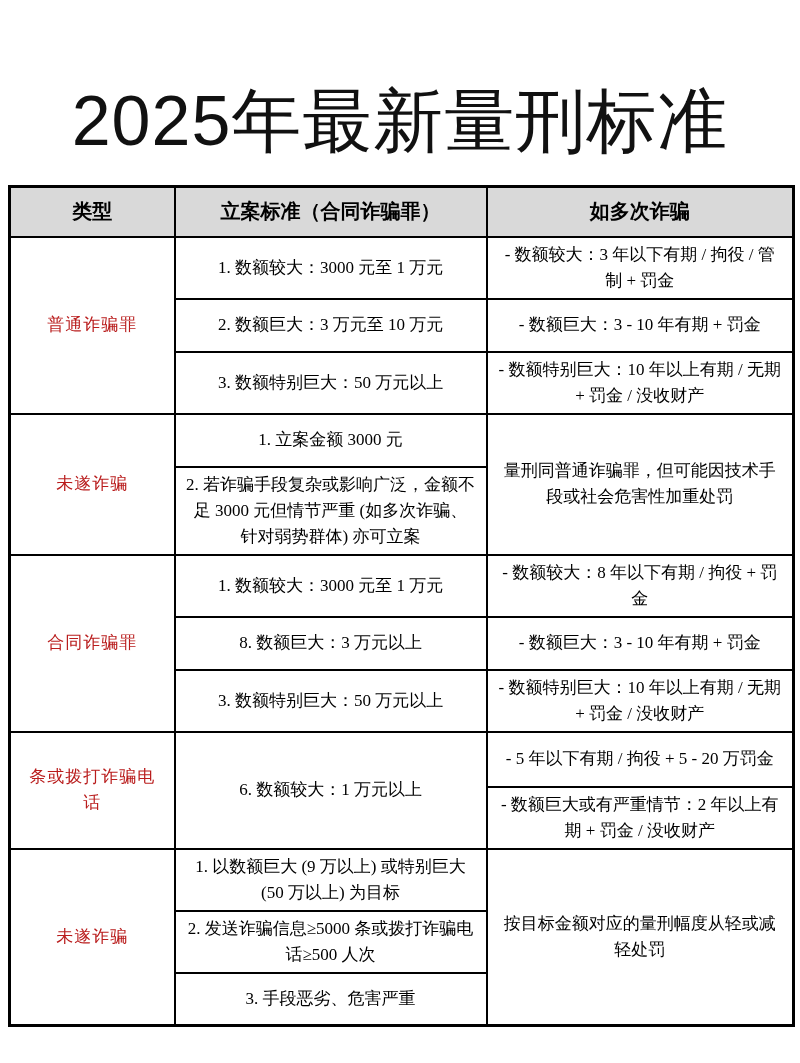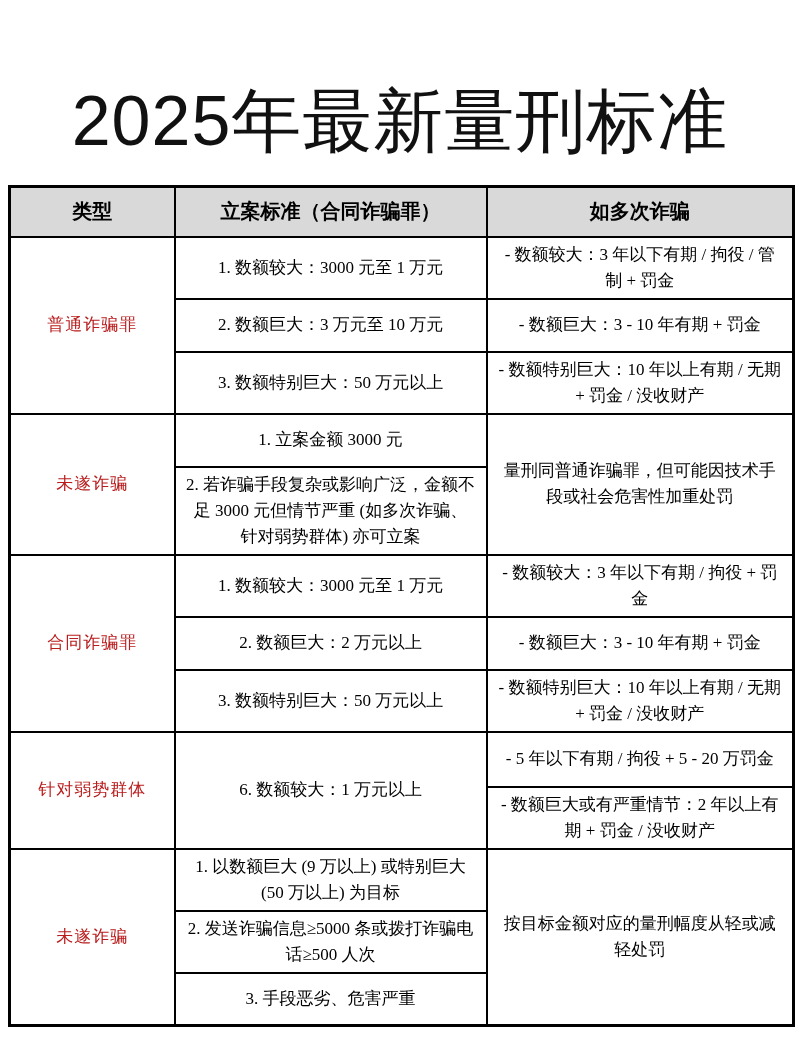--- a/index.html
+++ b/index.html
@@ -126,33 +126,33 @@
         <td>1. 立案金额 3000 元</td>
         <td rowspan="2">量刑同普通诈骗罪，但可能因技术手段或社会危害性加重处罚</td>
       </tr>
       <tr class="r88">
         <td>2. 若诈骗手段复杂或影响广泛，金额不足 3000 元但情节严重 (如多次诈骗、针对弱势群体) 亦可立案</td>
       </tr>
 
       <tr class="r53">
         <td class="type-cell" rowspan="3">合同诈骗罪</td>
         <td>1. 数额较大：3000 元至 1 万元</td>
-        <td>- 数额较大：3 年以下有期 / 拘役 + 罚金</td>
+        <td>- 数额较大：8 年以下有期 / 拘役 + 罚金</td>
       </tr>
       <tr class="r53">
-        <td>2. 数额巨大：2 万元以上</td>
+        <td>8. 数额巨大：3 万元以上</td>
         <td>- 数额巨大：3 - 10 年有期 + 罚金</td>
       </tr>
       <tr class="r53">
         <td>3. 数额特别巨大：50 万元以上</td>
         <td>- 数额特别巨大：10 年以上有期 / 无期 + 罚金 / 没收财产</td>
       </tr>
 
       <tr class="r55">
-        <td class="type-cell" rowspan="2">针对弱势群体</td>
+        <td class="type-cell" rowspan="2">条或拨打诈骗电话</td>
         <td rowspan="2">6. 数额较大：1 万元以上</td>
         <td>- 5 年以下有期 / 拘役 + 5 - 20 万罚金</td>
       </tr>
       <tr class="r55">
         <td>- 数额巨大或有严重情节：2 年以上有期 + 罚金 / 没收财产</td>
       </tr>
 
       <tr class="r52">
         <td class="type-cell" rowspan="3">未遂诈骗</td>
         <td>1. 以数额巨大 (9 万以上) 或特别巨大 (50 万以上) 为目标</td>

